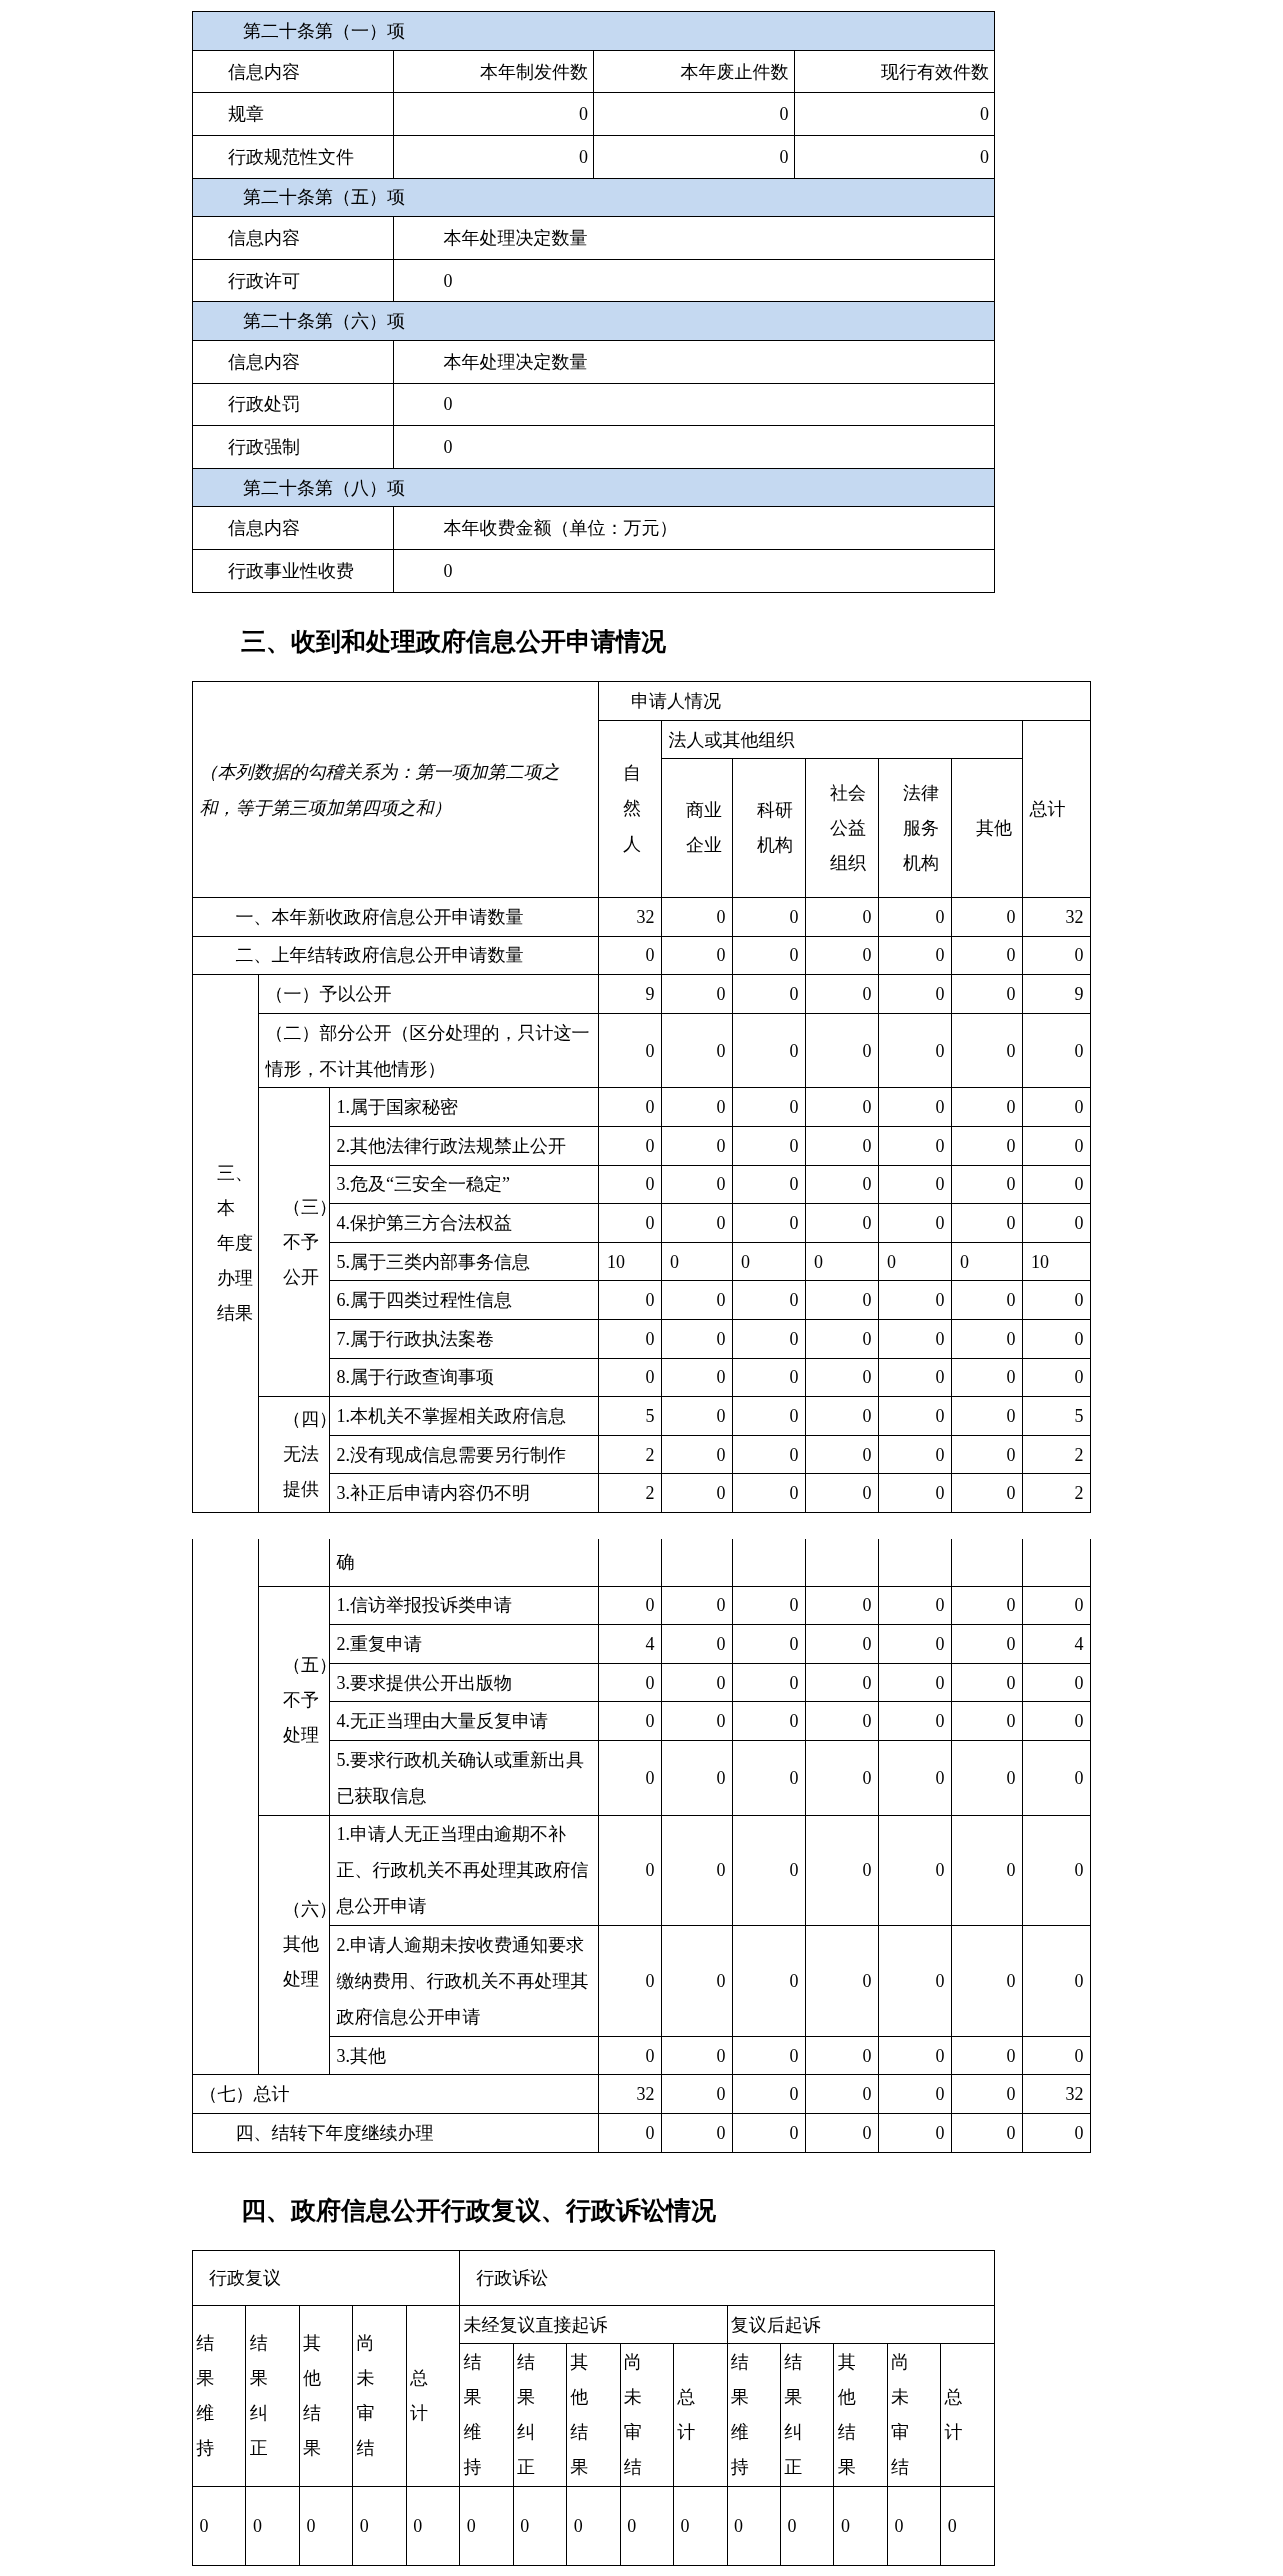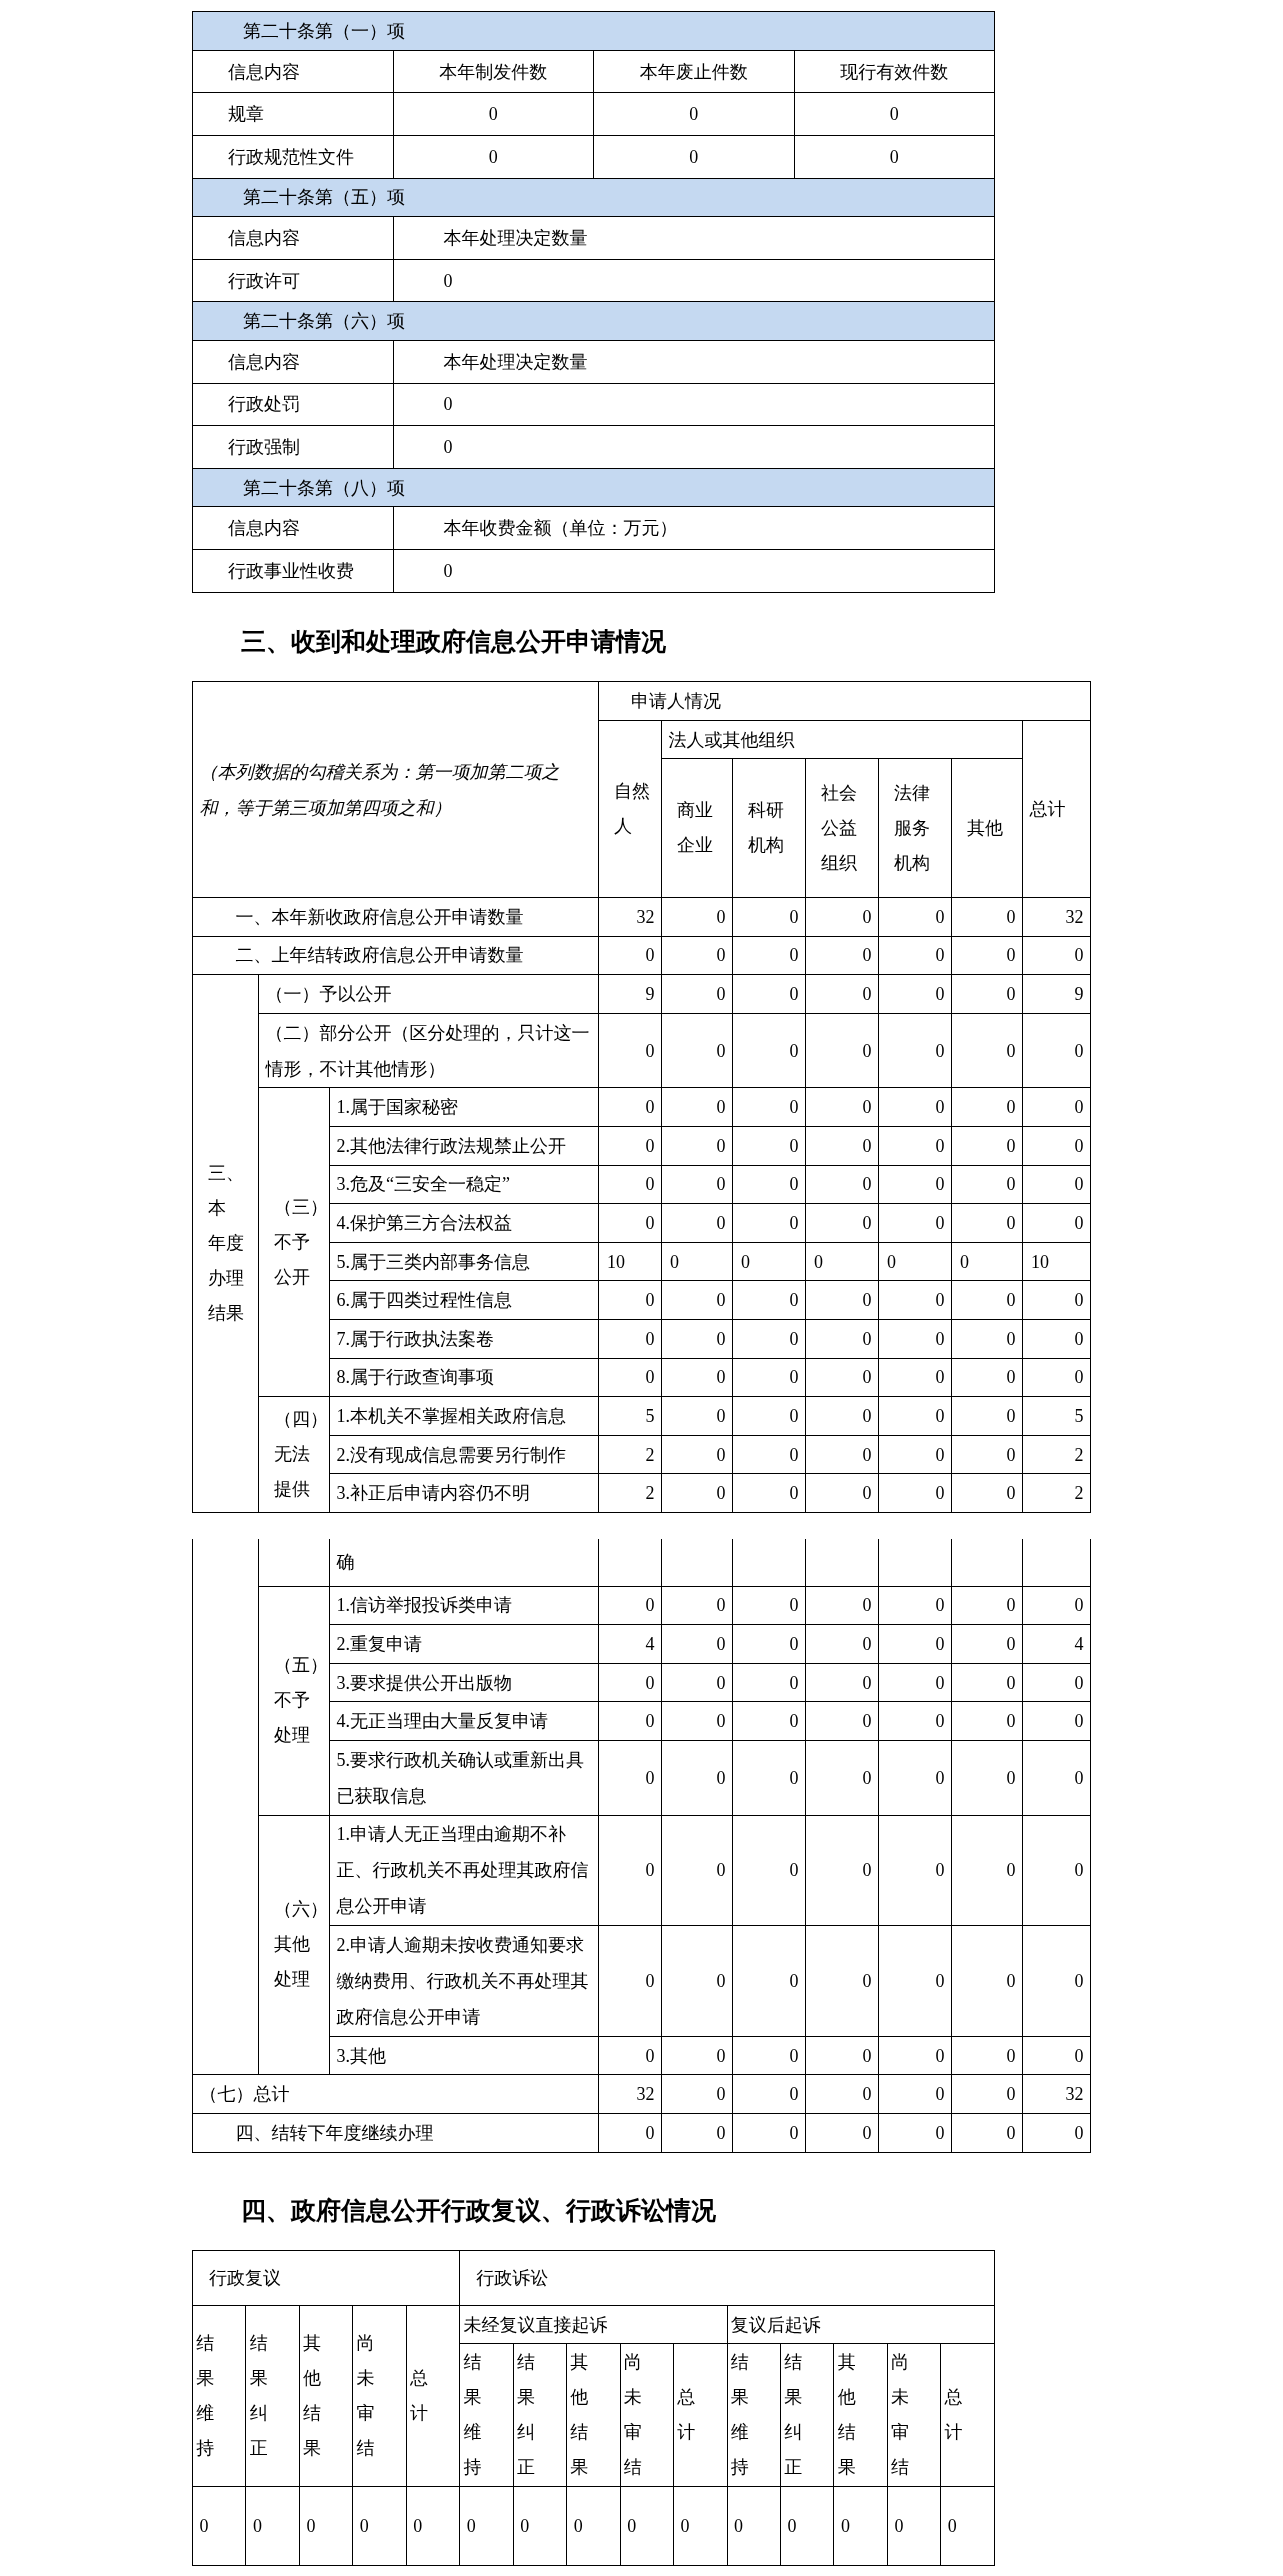--- a/index.html
+++ b/index.html
@@ -4,34 +4,34 @@
 <style>
   html,body{margin:0;padding:0;background:#fff;color:#000;}
   body{width:1284px;min-height:2576px;font-family:"Liberation Serif","DejaVu Serif",serif;font-size:18px;}
   .page{padding:11.3px 195px 16px 192px;}
   table{border-collapse:collapse;table-layout:fixed;width:803px;}
   td{border:1.6px solid #000;line-height:2;vertical-align:middle;padding:0.8px 4.9px;word-break:break-all;overflow:hidden;}
   
   .tA td{height:40px;}
   .tA td.bar{background:#C5D9F1;height:36px;padding-left:50px;}
   .tA td.lbl{padding-left:35px;}
-  .tA td.ctr{text-align:center;}
+  .tA td.ctr{text-align:right;}
   .tA td.wide{padding-left:50px;}
   
   .h2{font-family:"Liberation Sans","DejaVu Sans",sans-serif;font-weight:bold;font-size:25px;line-height:1.4;margin:31px 0 22.7px 0;padding-left:49px;}
   .h2.second{margin-top:40px;}
   
   .tB td{height:36px;}
   .tB td.num{text-align:right;padding-right:6.5px;}
   .tB tr.left td.num{text-align:left;padding-left:8px;}
   .tB td.lab{padding-left:6.5px;}
   .tB td.grp{padding-left:32px;}
   .tB td.sub{padding-left:6.5px;}
   .tB td.note{padding-left:6.5px;line-height:2;font-style:italic;}
-  .vt{white-space:pre-line;line-height:1.95;padding-left:15px;}
+  .vt{white-space:pre-line;line-height:1.95;padding-left:24px;}
   .tB tr.hr1 td{height:36px;}
   .tB tr.hr3 td{height:136px;vertical-align:middle;}
   .indent{text-indent:36px;}
   .pad36{padding-left:29px;}
   .tB2{margin-top:26px;}
   .tB2 tr.first td{border-top:none;}
   .tB2 tr.first{height:45px;}
   .tB2 tr.first td{height:45px;}
   
   .tC td{padding:0.8px 3.2px;}

